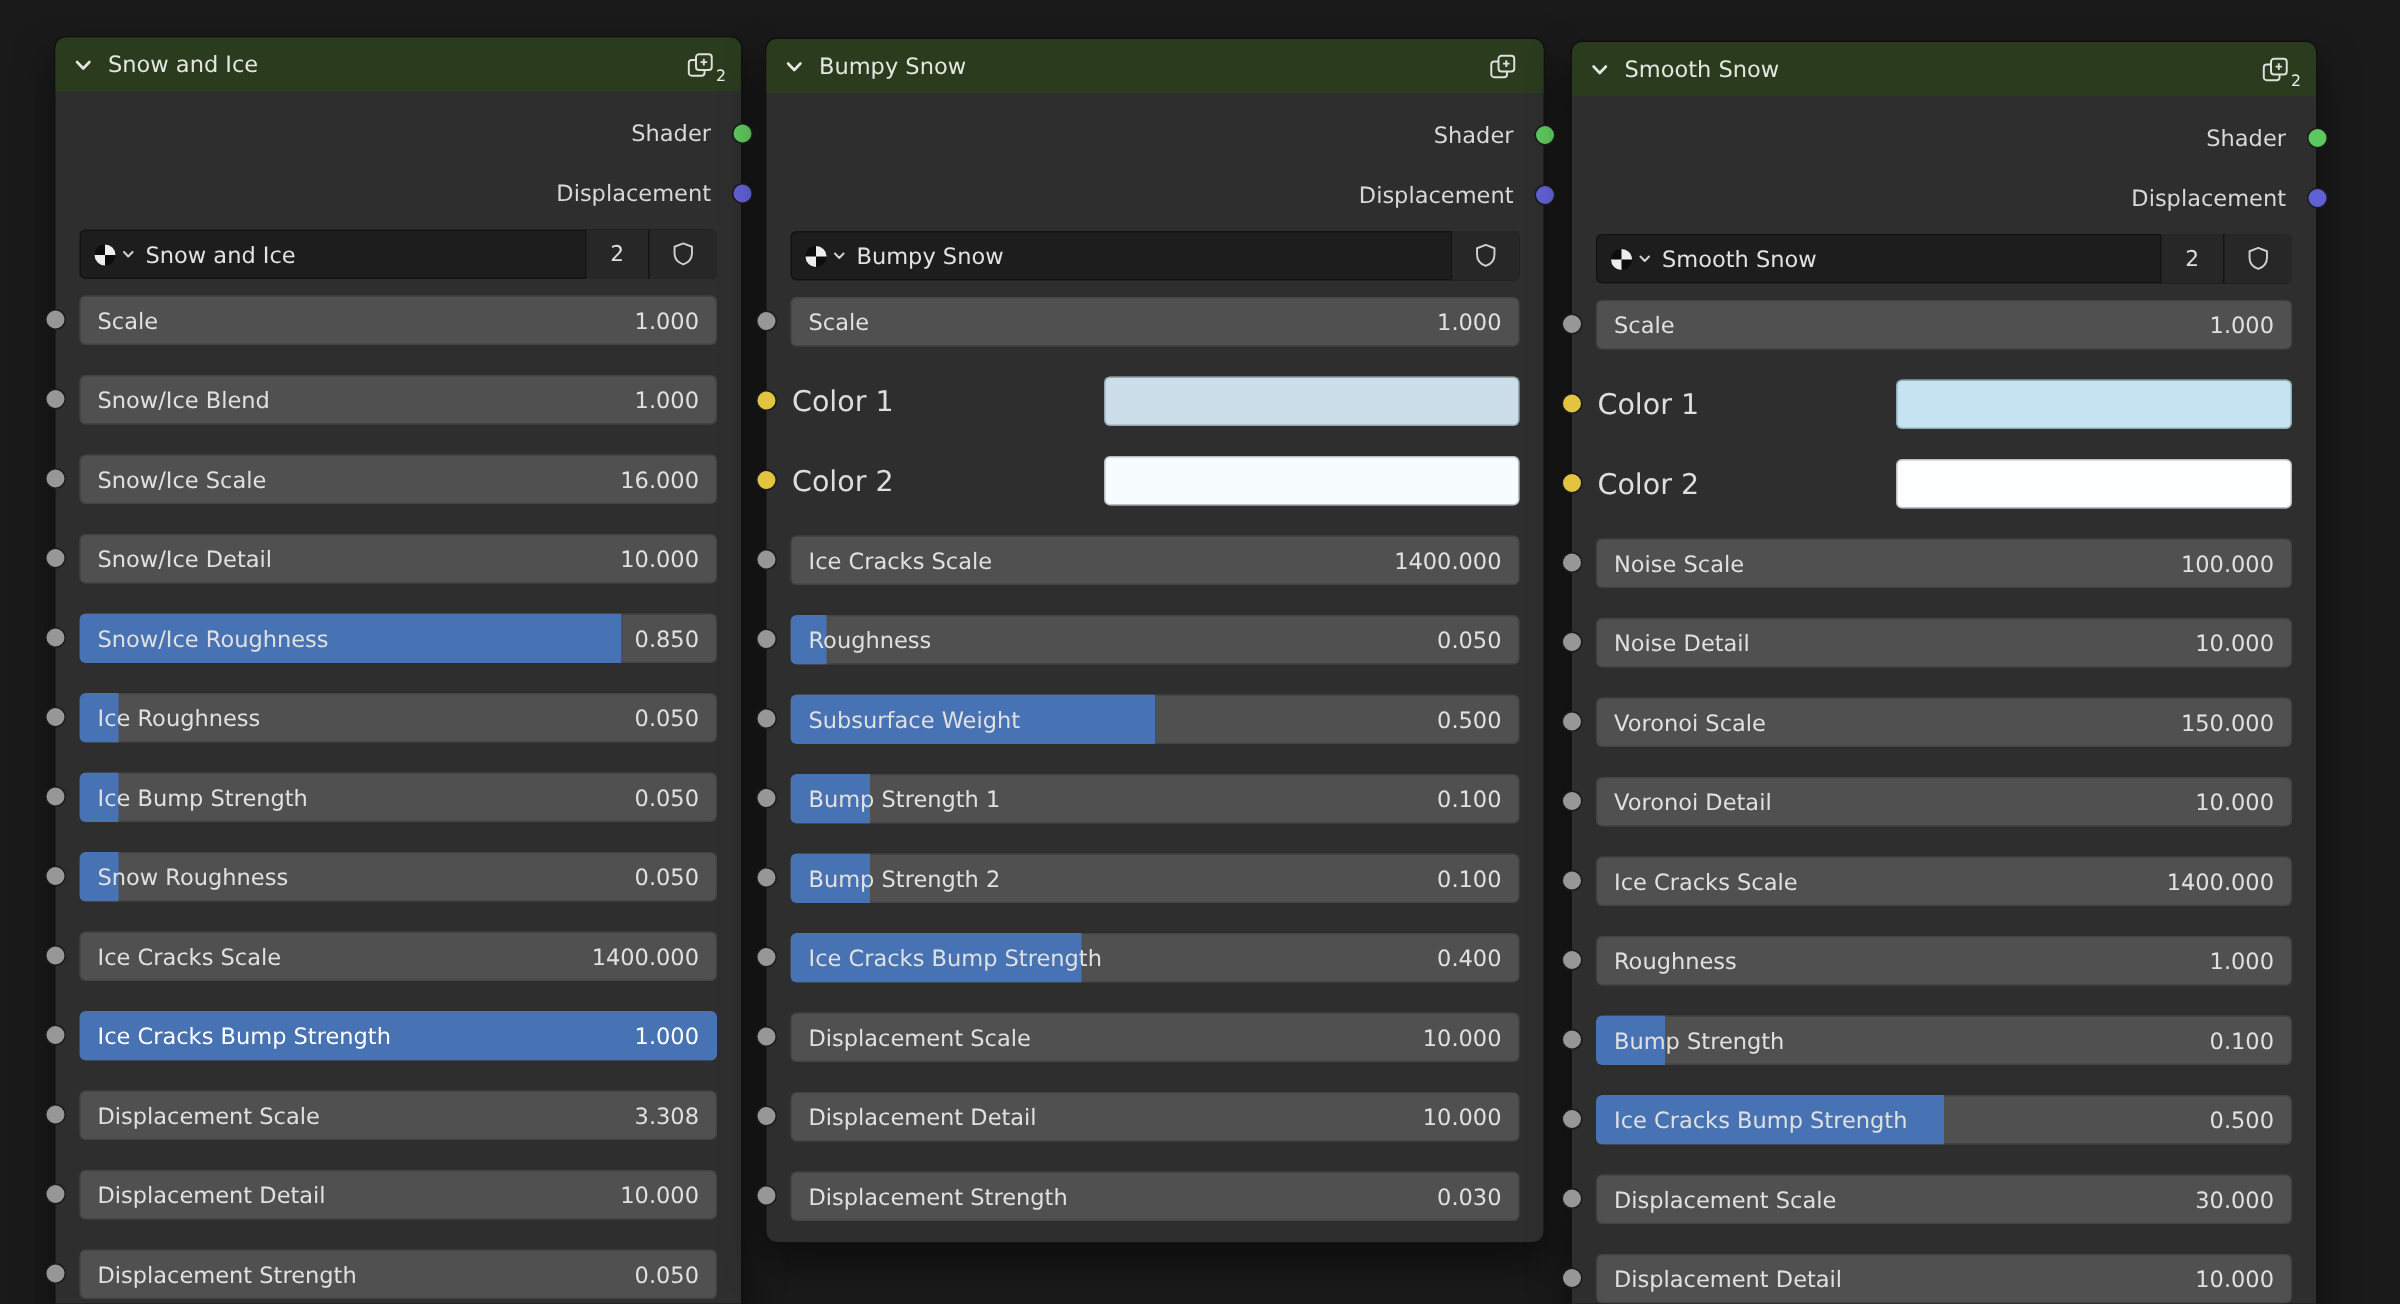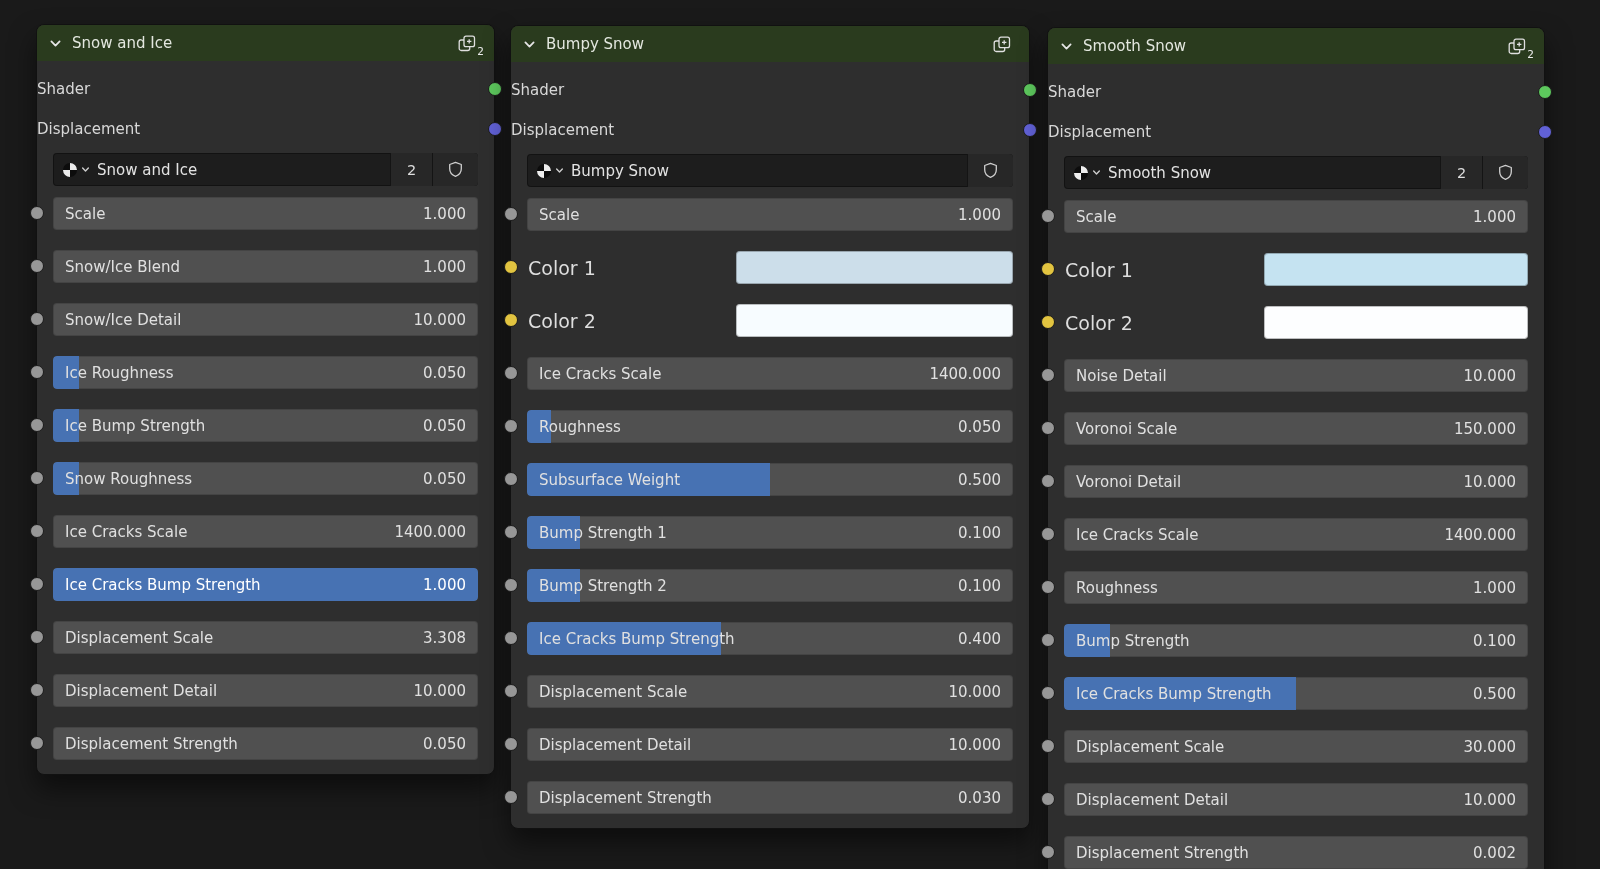--- a/index.html
+++ b/index.html
@@ -16,21 +16,21 @@
   .header{height:36px;display:flex;align-items:center;gap:10px;
     padding:0 12px;border-radius:7px 7px 0 0}
   .chev{display:flex;align-items:center;cursor:pointer}
   .title{flex:1;color:#e3e7df;font-size:15px;white-space:nowrap;overflow:hidden}
   .hicon{position:relative;display:flex;align-items:center;margin-right:6px}
   .badge{font-style:normal;position:absolute;right:-8px;bottom:-5px;
     color:#ececec;font-size:10.5px}
 
   .outputs{padding-top:8px}
   .outrow{position:relative;height:40px;display:flex;align-items:center;
-    justify-content:flex-start;padding-right:20px}
+    justify-content:flex-end;padding-right:20px}
   .outlabel{color:#d8d8d8;font-size:15px}
 
   .socket{position:absolute;width:14px;height:14px;border-radius:50%;
     border:1.5px solid #1b1b1b}
   .outrow .socket{right:-8px;top:13px}
   .inrow>.socket{left:-23px;top:9px}
 
   .namefield{margin:4px 16px 0;height:33px;display:flex;border-radius:4px;
     overflow:hidden;background:#1d1d1d;box-shadow:inset 0 0 0 1px rgba(0,0,0,.35)}
   .nf-main{flex:1;display:flex;align-items:center;gap:7px;padding:0 9px;min-width:0}
@@ -119,22 +119,37 @@
         <div class="inrow">
           <span class="socket" style="background: rgb(151, 151, 151);"></span>
           <div class="slider">
             <span class="lab">Snow/Ice Blend</span>
             <span class="val">1.000</span>
           </div>
         </div>
         <div class="inrow">
           <span class="socket" style="background: rgb(151, 151, 151);"></span>
           <div class="slider">
+            <span class="lab">Snow/Ice Scale</span>
+            <span class="val">16.000</span>
+          </div>
+        </div>
+        <div class="inrow">
+          <span class="socket" style="background: rgb(151, 151, 151);"></span>
+          <div class="slider">
             <span class="lab">Snow/Ice Detail</span>
             <span class="val">10.000</span>
+          </div>
+        </div>
+        <div class="inrow">
+          <span class="socket" style="background: rgb(151, 151, 151);"></span>
+          <div class="slider">
+            <div class="fill" style="width: 85%; background: rgb(71, 114, 179);"></div>
+            <span class="lab">Snow/Ice Roughness</span>
+            <span class="val">0.850</span>
           </div>
         </div>
         <div class="inrow">
           <span class="socket" style="background: rgb(151, 151, 151);"></span>
           <div class="slider">
             <div class="fill" style="width: 6%; background: rgb(71, 114, 179);"></div>
             <span class="lab">Ice Roughness</span>
             <span class="val">0.050</span>
           </div>
         </div>
@@ -394,20 +409,27 @@
         <div class="inrow">
           <span class="socket" style="background: rgb(226, 196, 64);"></span>
           <div class="colorrow">
             <span class="clab">Color 2</span>
             <div class="swatch" style="background: rgb(253, 254, 255);"></div>
           </div>
         </div>
         <div class="inrow">
           <span class="socket" style="background: rgb(151, 151, 151);"></span>
           <div class="slider">
+            <span class="lab">Noise Scale</span>
+            <span class="val">100.000</span>
+          </div>
+        </div>
+        <div class="inrow">
+          <span class="socket" style="background: rgb(151, 151, 151);"></span>
+          <div class="slider">
             <span class="lab">Noise Detail</span>
             <span class="val">10.000</span>
           </div>
         </div>
         <div class="inrow">
           <span class="socket" style="background: rgb(151, 151, 151);"></span>
           <div class="slider">
             <span class="lab">Voronoi Scale</span>
             <span class="val">150.000</span>
           </div>

